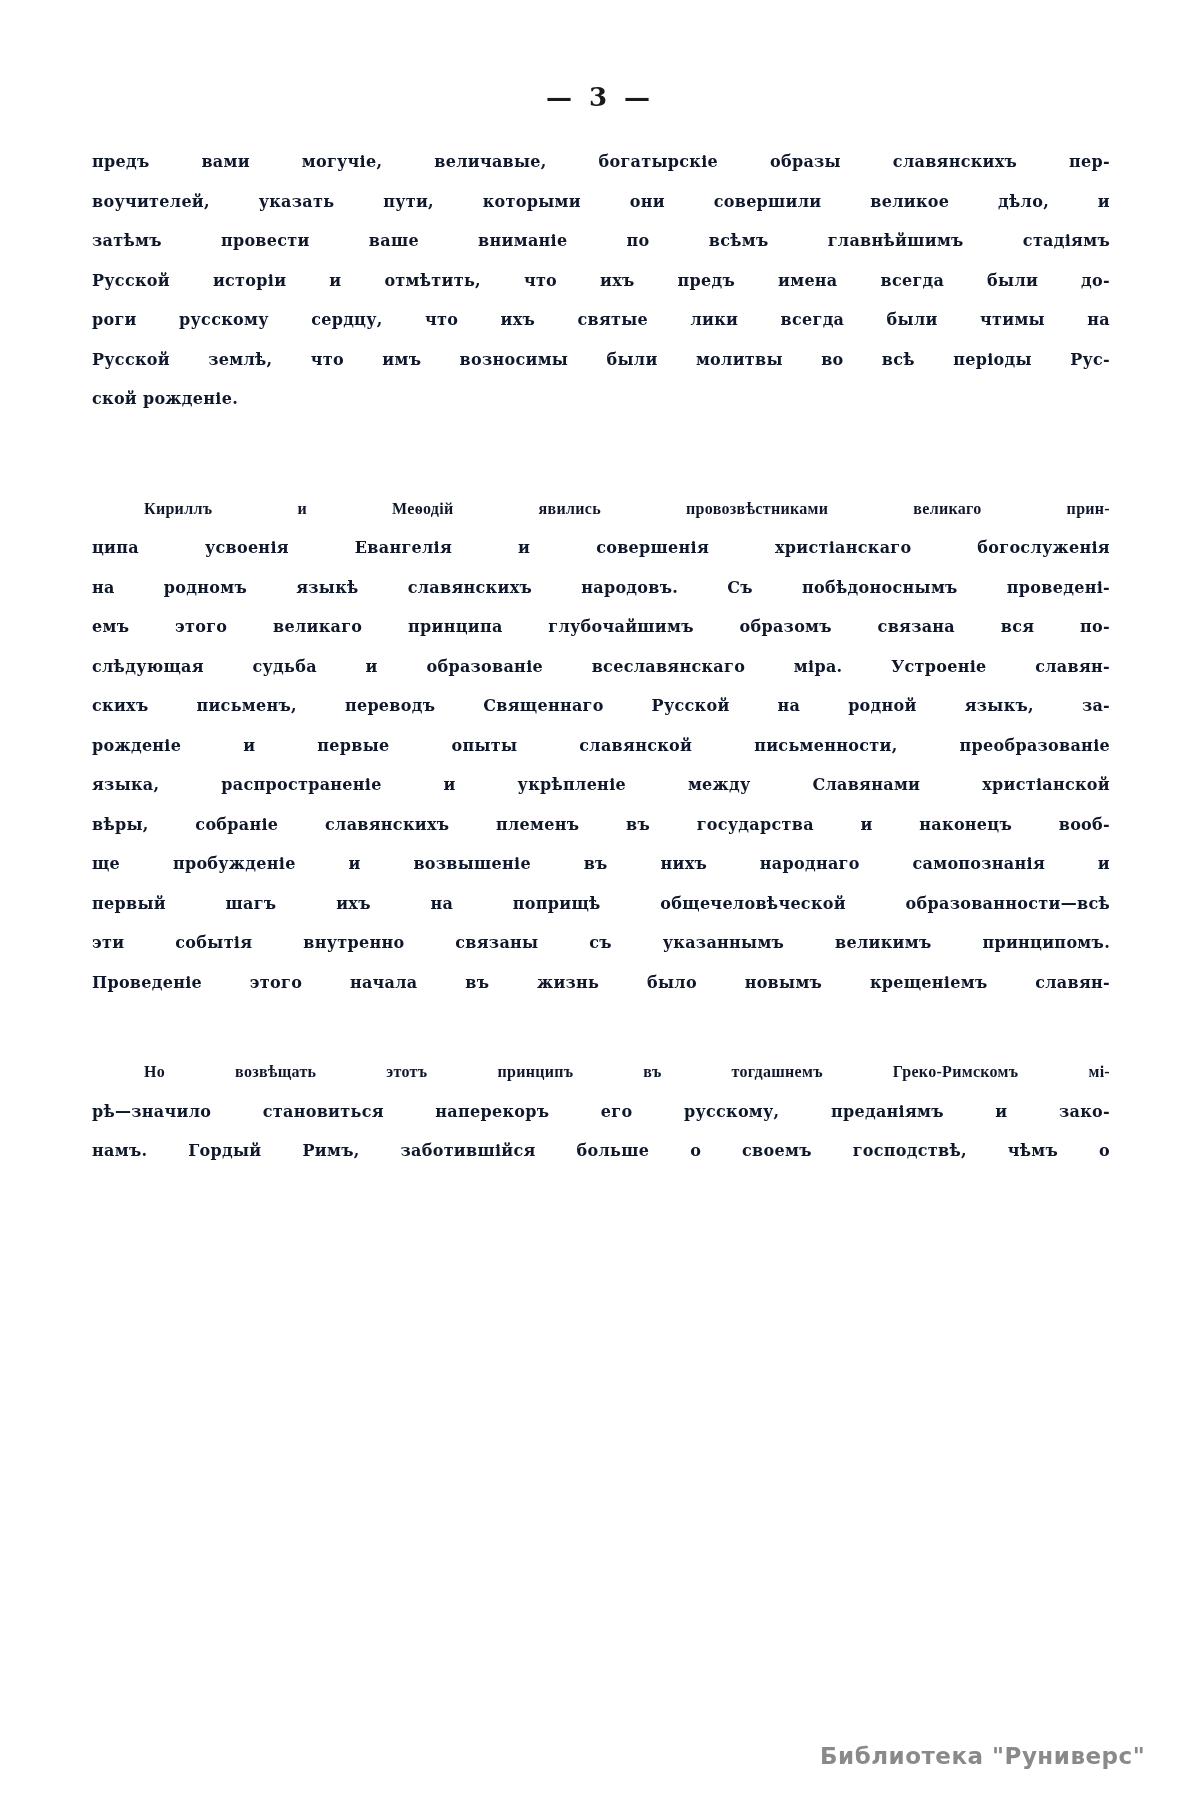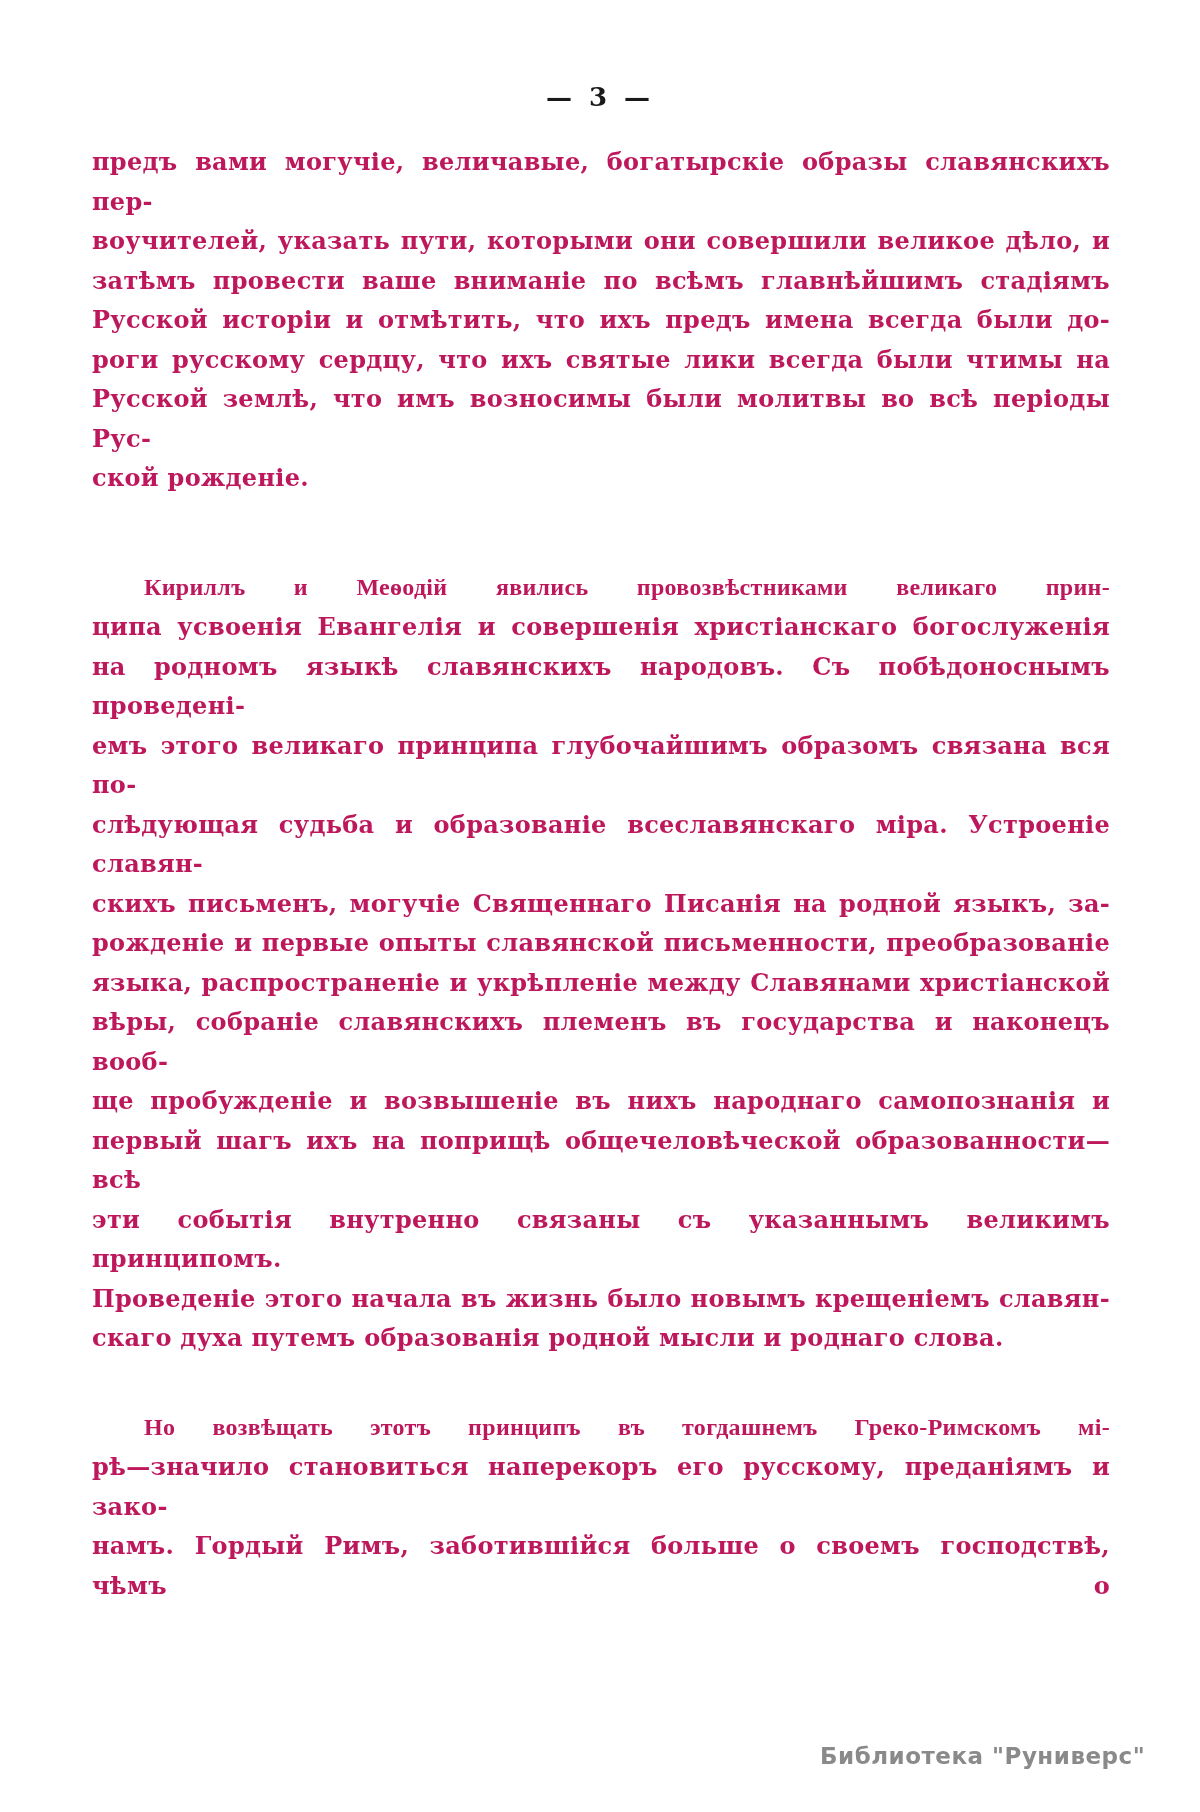--- a/index.html
+++ b/index.html
@@ -30,27 +30,27 @@
   .text-block {
     position: absolute;
     left: 92px;
     top: 142px;
     width: 1018px;
   }
   .paragraph { margin: 0; }
   .paragraph:nth-child(2) { margin-top: 70px; }
   .paragraph:nth-child(3) { margin-top: 50px; }
   .line {
-    font-size: 24px;
+    font-size: 16px;
     line-height: 39.5px;
     font-weight: bold;
     letter-spacing: 0.3px;
     text-align: justify;
     text-align-last: justify;
-    color: #be185d;
+    color: #0f172a;
   }
   .line.indent { text-indent: 52px; font-family: Liberation Serif, serif; }
   .line.no-justify { text-align-last: left; }
   .watermark {
     position: absolute;
     left: 820px;
     top: 1743px;
     font-family: "DejaVu Sans", sans-serif;
     font-size: 23px;
     font-weight: bold;
@@ -73,29 +73,28 @@
         <div class="line">роги русскому сердцу, что ихъ святые лики всегда были чтимы на</div>
         <div class="line">Русской землѣ, что имъ возносимы были молитвы во всѣ періоды Рус-</div>
         <div class="line no-justify">ской рожденіе.</div>
       </div>
       <div class="paragraph">
         <div class="line indent">Кириллъ и Меѳодій явились провозвѣстниками великаго прин-</div>
         <div class="line">ципа усвоенія Евангелія и совершенія христіанскаго богослуженія</div>
         <div class="line">на родномъ языкѣ славянскихъ народовъ. Съ побѣдоноснымъ проведені-</div>
         <div class="line">емъ этого великаго принципа глубочайшимъ образомъ связана вся по-</div>
         <div class="line">слѣдующая судьба и образованіе всеславянскаго міра. Устроеніе славян-</div>
-        <div class="line">скихъ письменъ, могучіе Священнаго Писанія на родной языкъ, за-</div>
+        <div class="line">скихъ письменъ, переводъ Священнаго Русской на родной языкъ, за-</div>
         <div class="line">рожденіе и первые опыты славянской письменности, преобразованіе</div>
         <div class="line">языка, распространеніе и укрѣпленіе между Славянами христіанской</div>
         <div class="line">вѣры, собраніе славянскихъ племенъ въ государства и наконецъ вооб-</div>
         <div class="line">ще пробужденіе и возвышеніе въ нихъ народнаго самопознанія и</div>
         <div class="line">первый шагъ ихъ на поприщѣ общечеловѣческой образованности—всѣ</div>
         <div class="line">эти событія внутренно связаны съ указаннымъ великимъ принципомъ.</div>
         <div class="line">Проведеніе этого начала въ жизнь было новымъ крещеніемъ славян-</div>
-        <div class="line no-justify">скаго духа путемъ образованія родной мысли и роднаго слова.</div>
       </div>
       <div class="paragraph">
         <div class="line indent">Но возвѣщать этотъ принципъ въ тогдашнемъ Греко-Римскомъ мі-</div>
         <div class="line">рѣ—значило становиться наперекоръ его русскому, преданіямъ и зако-</div>
         <div class="line">намъ. Гордый Римъ, заботившійся больше о своемъ господствѣ, чѣмъ о</div>
       </div>
     </div>
 
   <div class="watermark">Библиотека "Руниверс"</div>
 </div>

